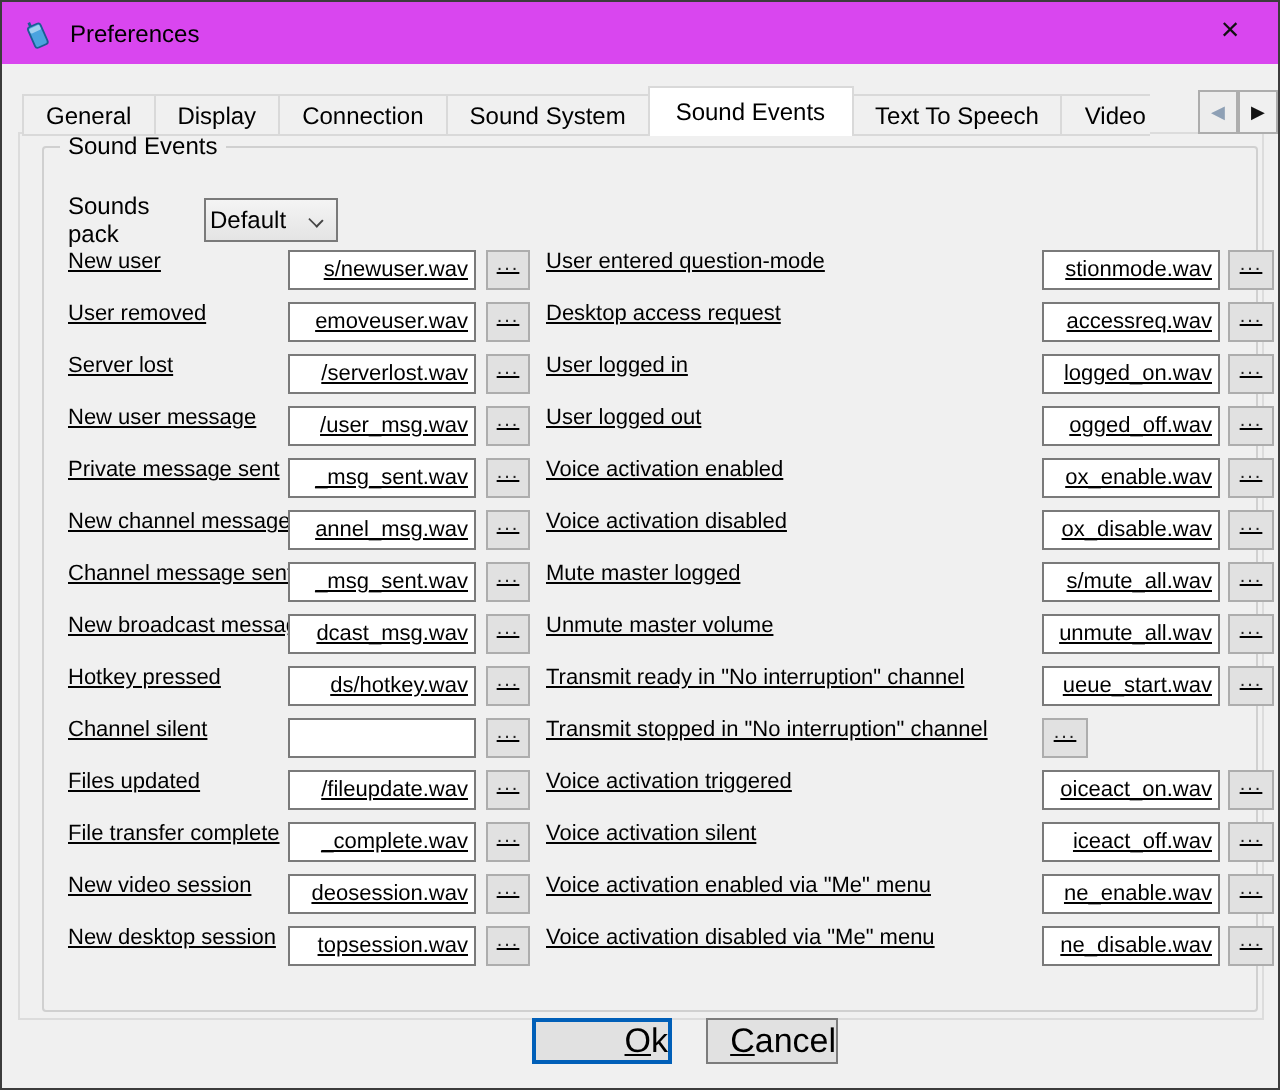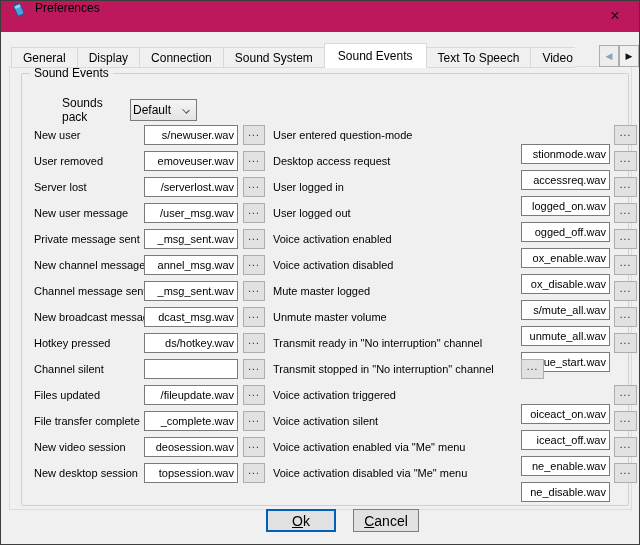--- a/index.html
+++ b/index.html
@@ -10,21 +10,21 @@
     background: #f0f0f0;
     border: 1px solid #3c3c3c;
     font-family: "Liberation Sans", sans-serif;
     font-size: 12px;
     color: #000;
     overflow: hidden;
   }
   
   .titlebar {
     position: absolute; left:0; top:0; width:100%; height:31px;
-    background:#be185d; display:flex; 
+    background:#d946ef; display:flex; align-items:center;
   }
   .app-icon { width:16px; height:16px; margin-left:10px; flex:0 0 auto; }
   .title-text { margin-left:8px; font-size:12px; color:#000; }
   .close-btn {
     position:absolute; right:6px; top:0; width:36px; height:30px;
     display:flex; align-items:center; justify-content:center;
     font-size:16px; font-weight:300; color:#111; cursor:default;
   }
   
   .pane {
@@ -56,61 +56,61 @@
   
   .groupbox {
     position:absolute; left:20px; top:72px; width:608px; height:433px;
     border:1px solid #d0d0d0; border-radius:2px;
   }
   .groupbox-title {
     position:absolute; left:8px; top:-8px; background:#f0f0f0;
     padding:0 4px; font-size:12px;
   }
   
-  .packrow { position:absolute; left:12px; top:22px; display:flex; align-items:center;margin-left:28px; }
+  .packrow { position:absolute; left:12px; top:22px; display:flex; align-items:center; }
   .packrow .plbl { width:68px; font-size:12px; }
   .combo {
     width:67px; height:22px; border:1px solid #7a7a7a;
     background:linear-gradient(#f4f4f4,#e4e4e4);
     display:flex; align-items:center; padding-left:2px; position:relative;
     font-size:12px;
   }
   .combo .chev {
     position:absolute; right:7px; top:7px; width:6px; height:6px;
     border-right:1px solid #444; border-bottom:1px solid #444;
     transform:rotate(45deg) scaleY(0.8);
   }
   
   .col { position:absolute; top:51px; }
   .col-left  { left:12px; }
   .col-right { left:251px; }
-  .row { display:flex; align-items:center; height:20px; margin-bottom:6px; }
+  .row { display:flex; height:20px; margin-bottom:6px;text-decoration:underline; }
   .rlbl { font-size:11px; white-space:nowrap; overflow:visible; }
   .col-left  .rlbl { width:110px; }
   .col-right .rlbl { width:248px; }
   .rfield {
     height:20px; border:1px solid #7a7a7a; background:#fff;
     font-family:"Liberation Sans",sans-serif; font-size:11px;
     text-align:right; padding:0 3px 0 1px; color:#000;
   }
   .col-left  .rfield { width:94px; margin-right:5px; }
-  .col-right .rfield { width:89px; margin-right:4px;margin-top:38px; }
+  .col-right .rfield { width:89px; margin-right:4px; }
   .browse {
     height:20px; background:#e1e1e1; border:1px solid #adadad;
     font-size:10px; line-height:8px; color:#222; letter-spacing:1px;
     display:flex; align-items:center; justify-content:center; padding-bottom:4px;
     font-family:"Liberation Sans",sans-serif;
   }
   .col-left  .browse { width:22px; }
   .col-right .browse { width:23px; }
   
   .btn {
     position:absolute; height:23px; background:#e1e1e1;
-    display:flex; align-items:center; justify-content:center;
-    font-size:14px; font-family:"Liberation Sans",sans-serif;
+    display:flex; align-items:center; justify-content:flex-end;
+    font-size:17px; font-family:"Liberation Sans",sans-serif;
   }
   .btn .accel { text-decoration:underline; }
   .btn-ok { left:265px; top:508px; width:70px; border:2px solid #005fb8; }
   .btn-cancel { left:352px; top:508px; width:66px; border:1px solid #7c7c7c; }
 </style>
 </head>
 <body>
 
 <div class="window">
 

